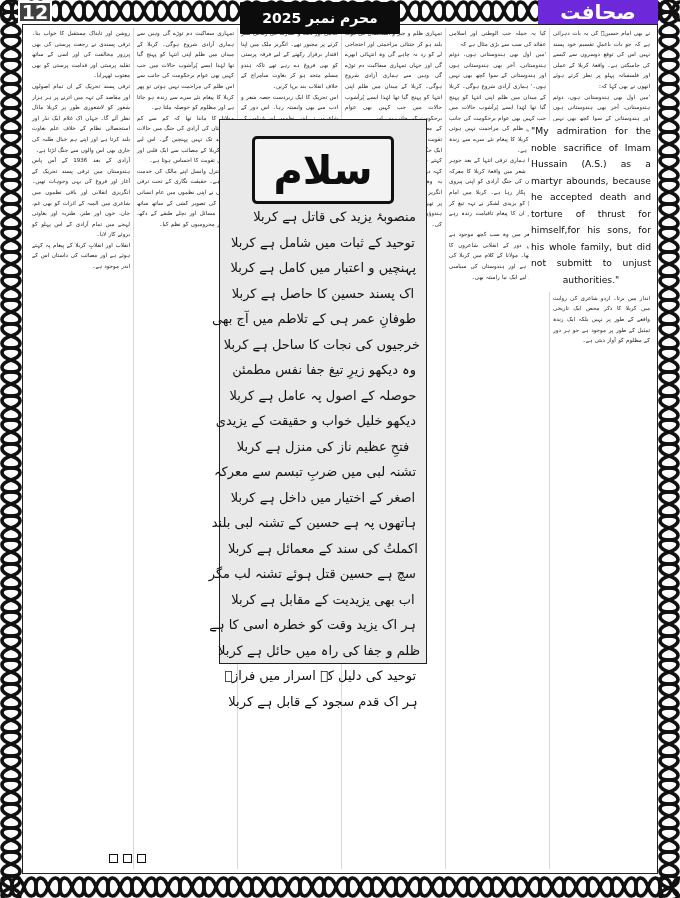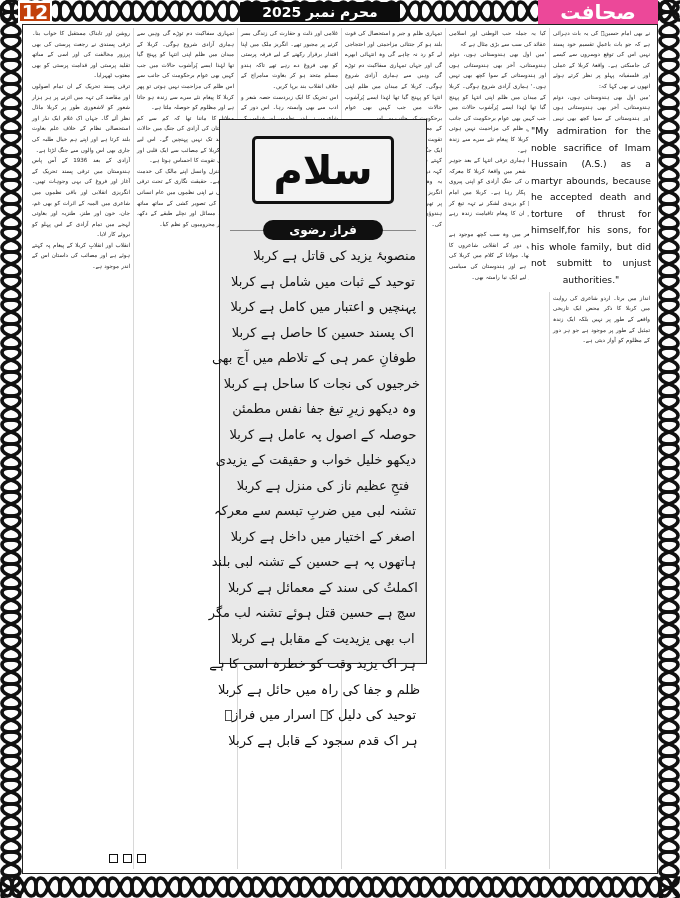--- a/index.html
+++ b/index.html
@@ -24,31 +24,31 @@
     z-index:6;
   }
   .mast-plate{
     position:absolute;background:#101010;color:#ffffff;
     display:flex;align-items:center;justify-content:center;
     font-weight:bold;letter-spacing:0px;
   }
   #mast-page{
     left:18px;top:1px;width:34px;height:22px;
     font-size:19px;font-family:"DejaVu Sans",sans-serif;
-    background:#c2410c;color:#fff;border:2px solid #fff;
+    background:#404040;color:#fff;border:2px solid #fff;
     box-sizing:border-box;
   }
   #mast-center{
-    left:240px;top:2px;width:160px;height:20px;
+    left:240px;top:2px;width:160px;height:32px;
     font-size:14px;direction:rtl;
     background:#0c0c0c;border-radius:1px;
   }
   #mast-title{
     right:22px;top:0px;width:120px;height:24px;
-    font-size:20px;direction:rtl;background:#ec4899;
+    font-size:20px;direction:rtl;background:#6d28d9;
     letter-spacing:-1px;
   }
 
   
   #frame{
     position:absolute;left:22px;top:24px;
     width:636px;height:850px;
     border:1px solid #222;
     box-sizing:border-box;
     background:#ffffff;
@@ -234,24 +234,20 @@
             <p>ترقی پسند تحریک کے ان تمام اصولوں اور مقاصد کی تہہ میں اترنے پر ہر ہزار شعور کو لاشعوری طور پر کربلا ماڈل نظر آئے گا۔ جہاں اک غلام ایک نڈر اور استحصالی نظام کے خلاف علم بغاوت بلند کرتا ہے اور اپنے ہم خیال طلبہ کی جاری بھی اس والوں سے جنگ لڑتا ہے۔</p>
             <p>آزادی کے بعد 1936 کے آس پاس ہندوستان میں ترقی پسند تحریک کے آغاز اور فروغ کی یہی وجوہات تھیں۔ انگریزی انقلابی اور باقی نظموں میں شاعری میں المیہ کے اثرات کو بھی غم، جان، خون اور طنز، طنزیہ اور بغاوتی لہجے میں تمام آزادی کے اس پہلو کو بروئے کار لایا۔</p>
             <p>انقلاب اور انقلابِ کربلا کے پیغام پہ کہتے ہوئے ہے اور مصائب کی داستان اس کے اندر موجود ہے۔</p>
           </div>
         </div>
     </div>
 
     <div id="poem-box">
       <div id="poem-title-plate">
         <div id="poem-title">سلام</div>
-      </div>
-      <div id="poet-wrap">
-        <div id="poet-rule"></div>
-        <div id="poet-plate">فراز رضوی</div>
       </div>
       <div id="verses">
           <span class="v a">منصوبۂ یزید کی قاتل ہے کربلا</span>
           <span class="v b">توحید کے ثبات میں شامل ہے کربلا</span>
           <span class="v a">پہنچیں و اعتبار میں کامل ہے کربلا</span>
           <span class="v b">اک پسند حسین کا حاصل ہے کربلا</span>
           <span class="v a">طوفانِ عمر ہی کے تلاطم میں آج بھی</span>
           <span class="v b">خرجیوں کی نجات کا ساحل ہے کربلا</span>
           <span class="v a">وہ دیکھو زیرِ تیغ جفا نفس مطمئن</span>
           <span class="v b">حوصلہ کے اصول پہ عامل ہے کربلا</span>

